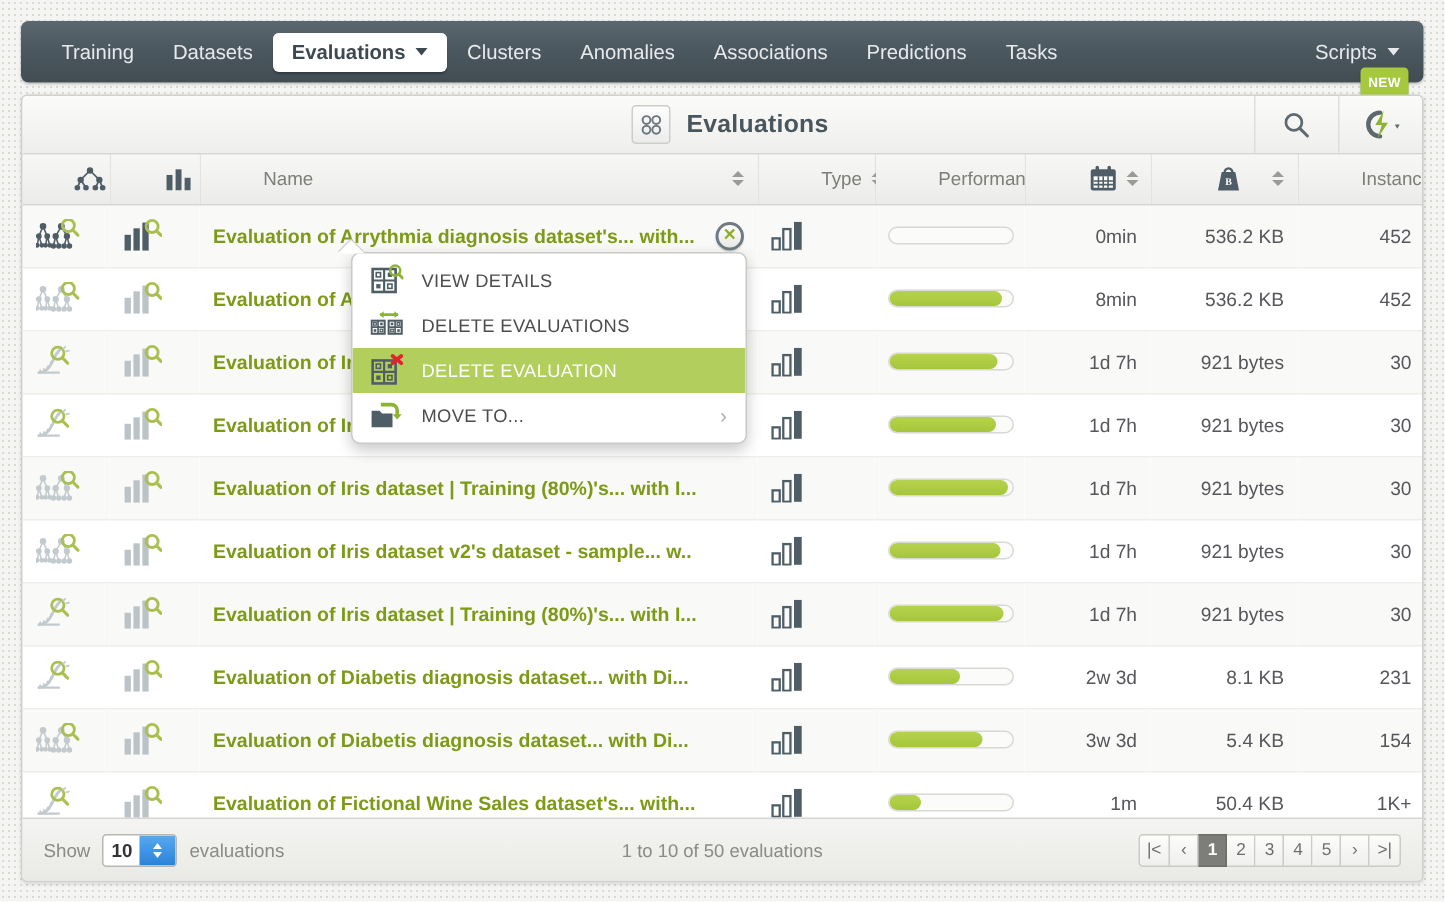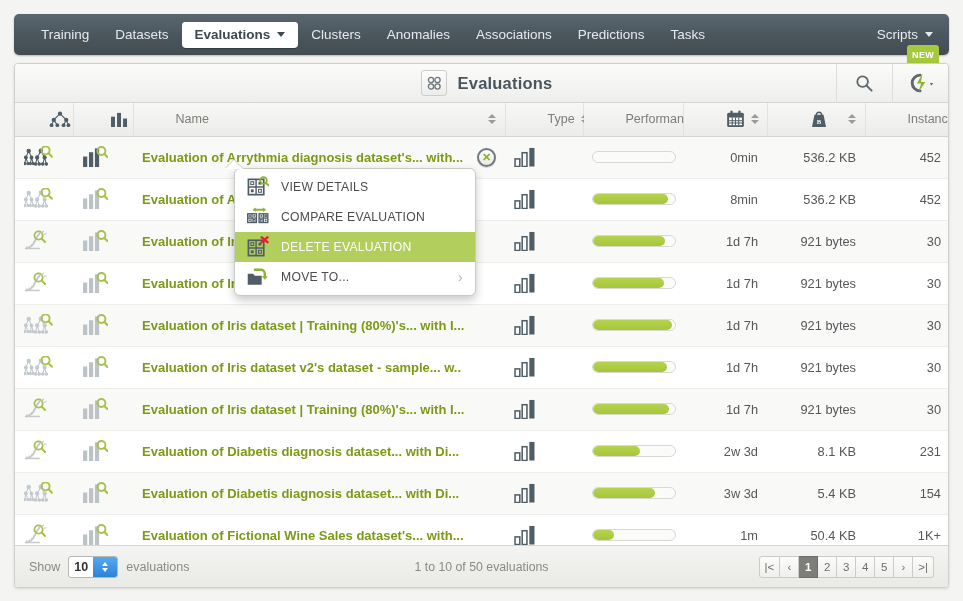--- a/index.html
+++ b/index.html
@@ -182,21 +182,21 @@
     display: flex; align-items: center; justify-content: center;
     font-size: 11px; font-weight: bold; color: #8cb023;
     cursor: pointer; flex: 0 0 auto;
     line-height: 1;
     box-shadow: 0 1px 1px rgba(0,0,0,.15);
   }
 
   
   .ctxmenu {
     position: absolute; left: 234px; top: 168px;
-    width: 242px;
+    width: 264px;
     background: #fff;
     border: 1px solid #c9c9c5;
     border-radius: 6px;
     box-shadow: 0 4px 10px rgba(0,0,0,.22);
     z-index: 40;
     overflow: hidden;
     padding: 3px 0;
   }
   .ctx-arrow {
     position: absolute; left: 225px; top: 160px;
@@ -958,21 +958,21 @@
       <line x1="13.2" y1="12.7" x2="22.7" y2="12.7" stroke="#4f5d66" stroke-width="1.2"></line>
       <rect x="14.7" y="9.4" width="1.9" height="1.9" fill="#4f5d66"></rect>
       <rect x="19.4" y="9.4" width="1.9" height="1.9" fill="none" stroke="#4f5d66" stroke-width=".9"></rect>
       <rect x="14.7" y="14.2" width="1.9" height="1.9" fill="none" stroke="#4f5d66" stroke-width=".9"></rect>
       <rect x="19.4" y="14.2" width="1.9" height="1.9" fill="#4f5d66"></rect>
       <path d="M7 3.6 L20 3.6" stroke="#8cb331" stroke-width="2"></path>
       <path d="M6.4 3.6 L9.6 1.2 L9.6 6 Z" fill="#8cb331"></path>
       <path d="M20.6 3.6 L17.4 1.2 L17.4 6 Z" fill="#8cb331"></path>
     </svg>
       </span>
-    <span class="ctx-label">COMPARE EVALUATION</span>
+    <span class="ctx-label">DELETE EVALUATIONS</span>
     </div>
     <div class="ctx-item selected">
       <span class="ctx-ico">
         <svg width="22" height="22" viewBox="0 0 23 23">
       <rect x="1.5" y="4.5" width="16" height="16" fill="none" stroke="#4f5d66" stroke-width="1.8"></rect>
       <line x1="9.5" y1="4.5" x2="9.5" y2="20.5" stroke="#4f5d66" stroke-width="1.5"></line>
       <line x1="1.5" y1="12.5" x2="17.5" y2="12.5" stroke="#4f5d66" stroke-width="1.5"></line>
       <rect x="4" y="7" width="3" height="3" fill="none" stroke="#4f5d66" stroke-width="1.1"></rect>
       <rect x="12" y="7" width="3" height="3" fill="#4f5d66"></rect>
       <rect x="4" y="15" width="3" height="3" fill="#4f5d66"></rect>

